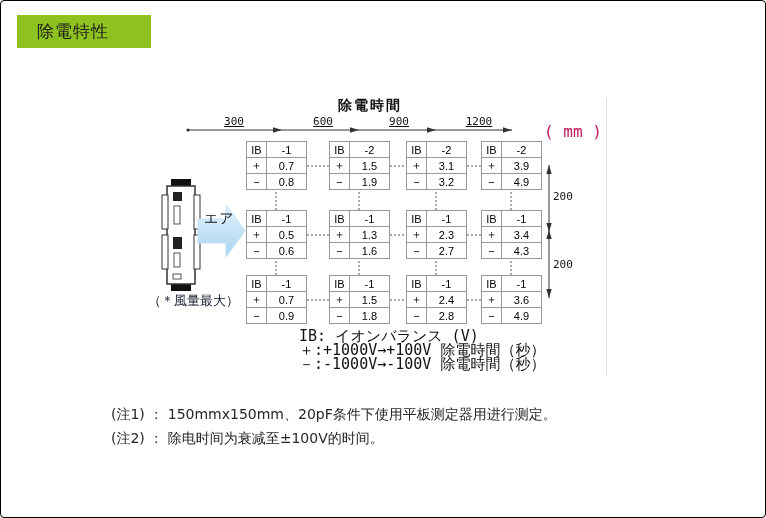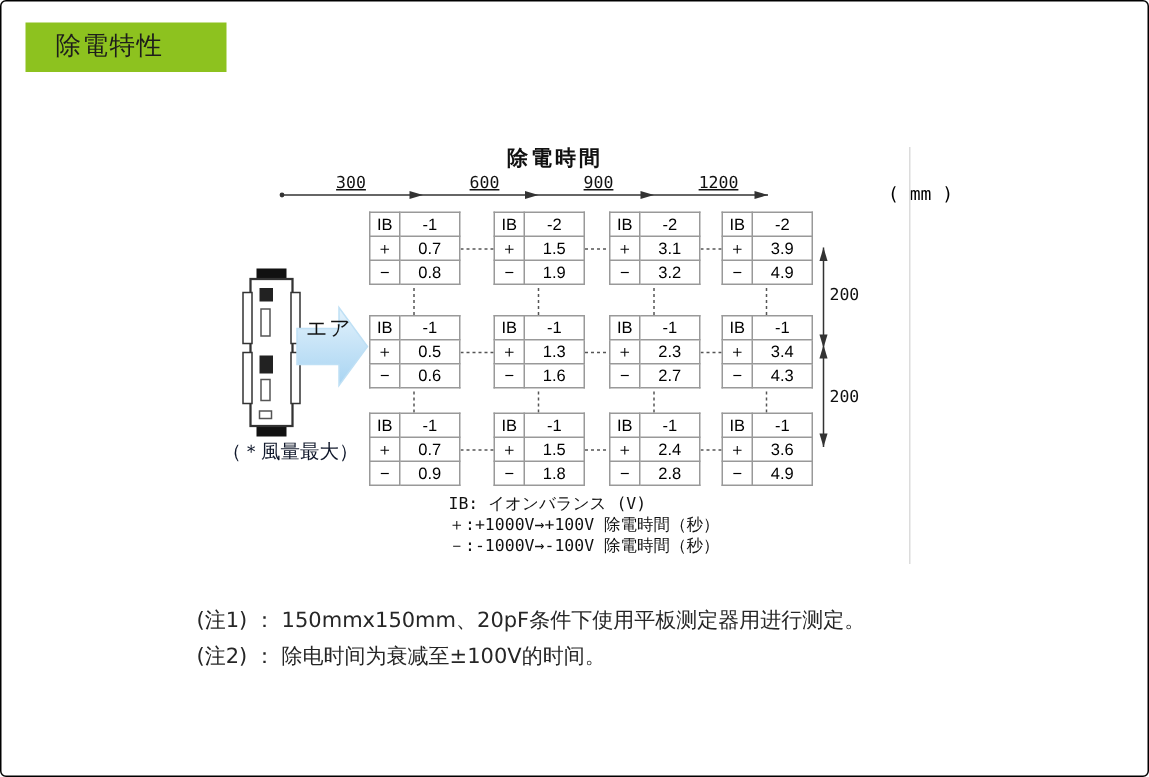--- a/index.html
+++ b/index.html
@@ -11,38 +11,38 @@
   }
   .title-bar{
     position:absolute;left:16px;top:14px;width:134px;height:33px;
     background:#8dc21f;color:#1d1d1b;font-size:17px;line-height:33px;
     padding-left:20px;box-sizing:border-box;letter-spacing:1px;
   }
   .abs{position:absolute;}
   .axis-title{left:337px;top:96px;font-size:14px;font-weight:bold;letter-spacing:2px;color:#111;}
   .dist-label{top:114px;width:40px;text-align:center;font-size:11px;color:#111;
     font-family:"DejaVu Sans Mono","Liberation Mono",monospace;text-decoration:underline;}
-  .unit-label{left:543px;top:121px;font-size:12px;color:#000000;
-    font-family:"DejaVu Sans Mono","Liberation Mono",monospace;margin-left:48px;}
+  .unit-label{left:543px;top:121px;font-size:16px;color:#be185d;
+    font-family:"DejaVu Sans Mono","Liberation Mono",monospace;}
   .vdist-label{left:552px;width:26px;font-size:11px;color:#111;
     font-family:"DejaVu Sans Mono","Liberation Mono",monospace;}
   .air-label{left:203px;top:209px;font-size:14px;color:#111;letter-spacing:1px;}
   .air-note{left:147px;top:291px;font-size:13px;color:#0f172a;}
-  .legend{left:298px;top:328px;font-size:11px;line-height:14px;color:#111;
+  .legend{left:298px;top:328px;font-size:15px;line-height:14px;color:#111;
     font-family:"DejaVu Sans Mono","Liberation Mono",monospace;}
   .mtable{
     position:absolute;border-collapse:collapse;
     font-family:Liberation Sans, sans-serif;
     font-size:11px;color:#000;
   }
   .mtable td{border:1px solid #999;background:#fff;text-align:center;padding:0;}
   .mtable td.k{width:19px;height:15px;}
   .mtable td.v{width:39px;}
   .vsep{left:605px;top:97px;width:1px;height:278px;background:#dcdcdc;}
-  .notes{left:110px;top:401px;font-size:14px;line-height:24px;color:#262626;margin-left:20px;}
+  .notes{left:110px;top:401px;font-size:14px;line-height:24px;color:#262626;}
   .notes div{white-space:nowrap;}
 </style>
 </head>
 <body>
 
 <div class="page">
 
   <div class="title-bar">除電特性</div>
 
   <div class="abs axis-title">除電時間</div>

